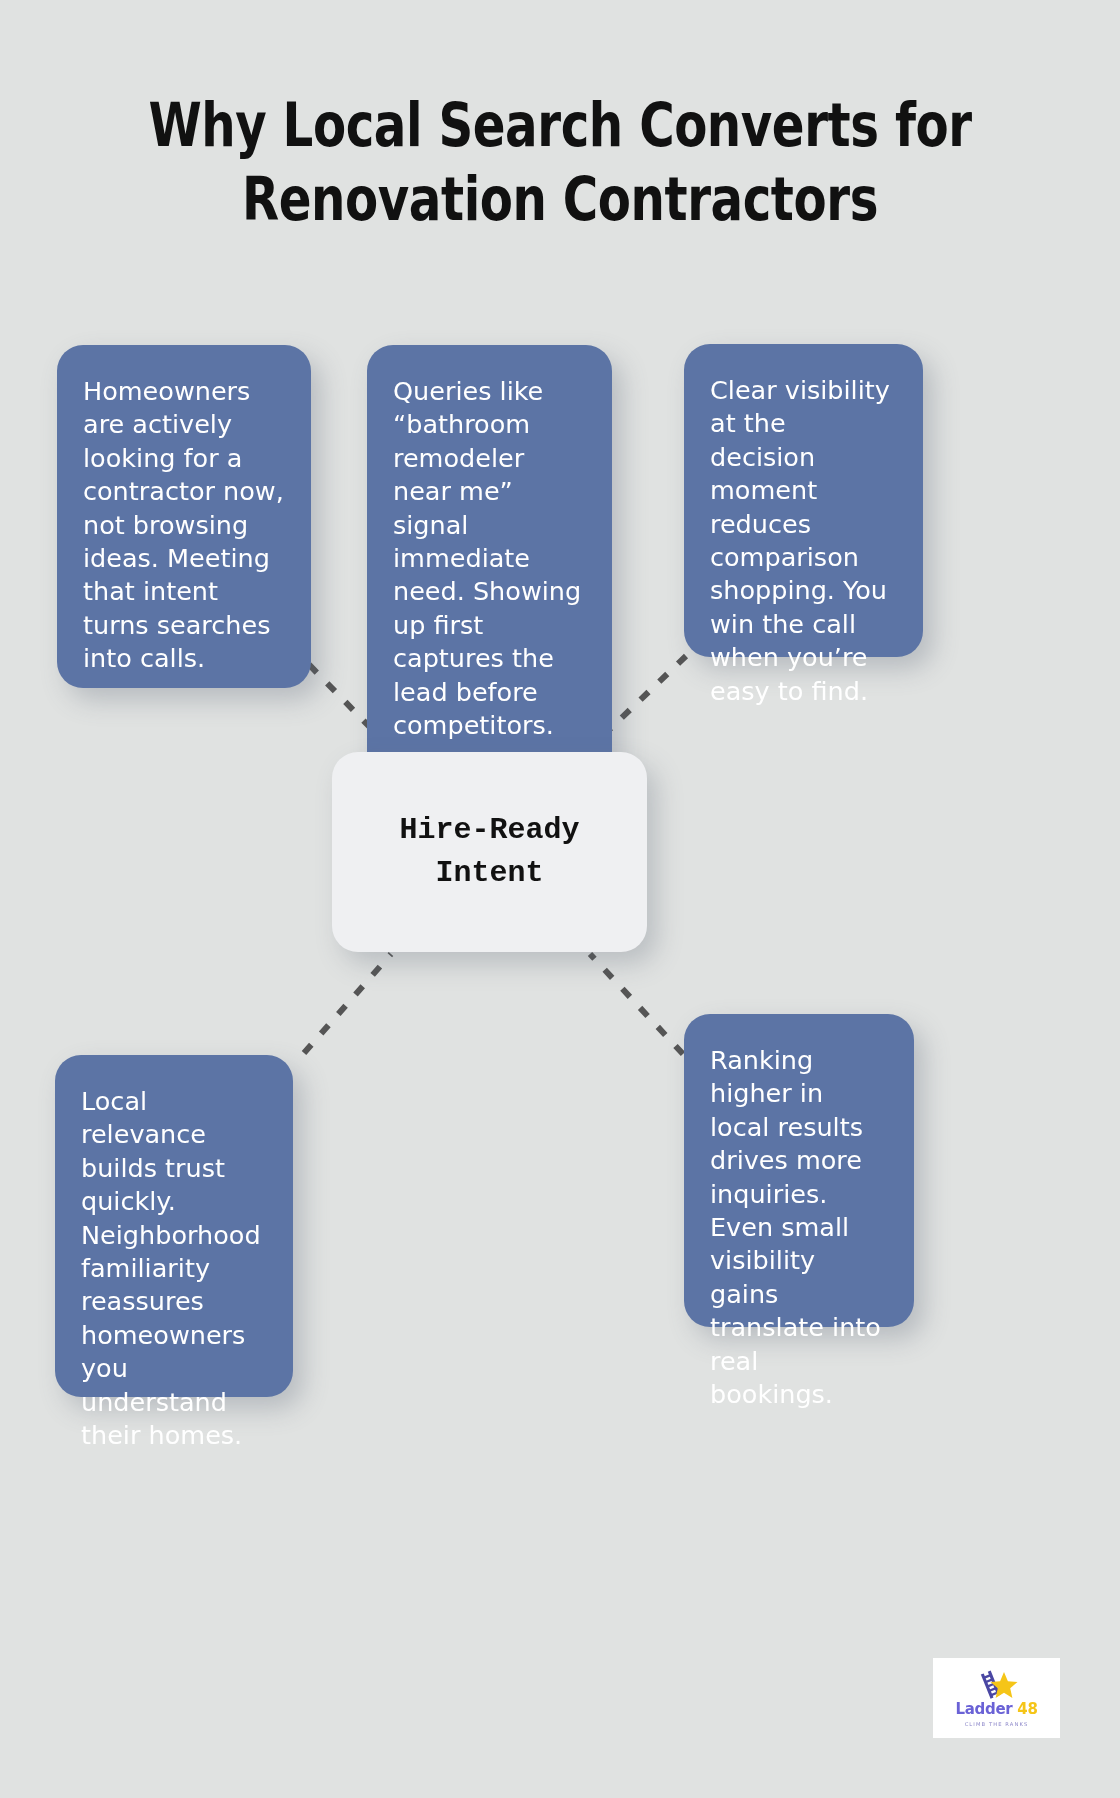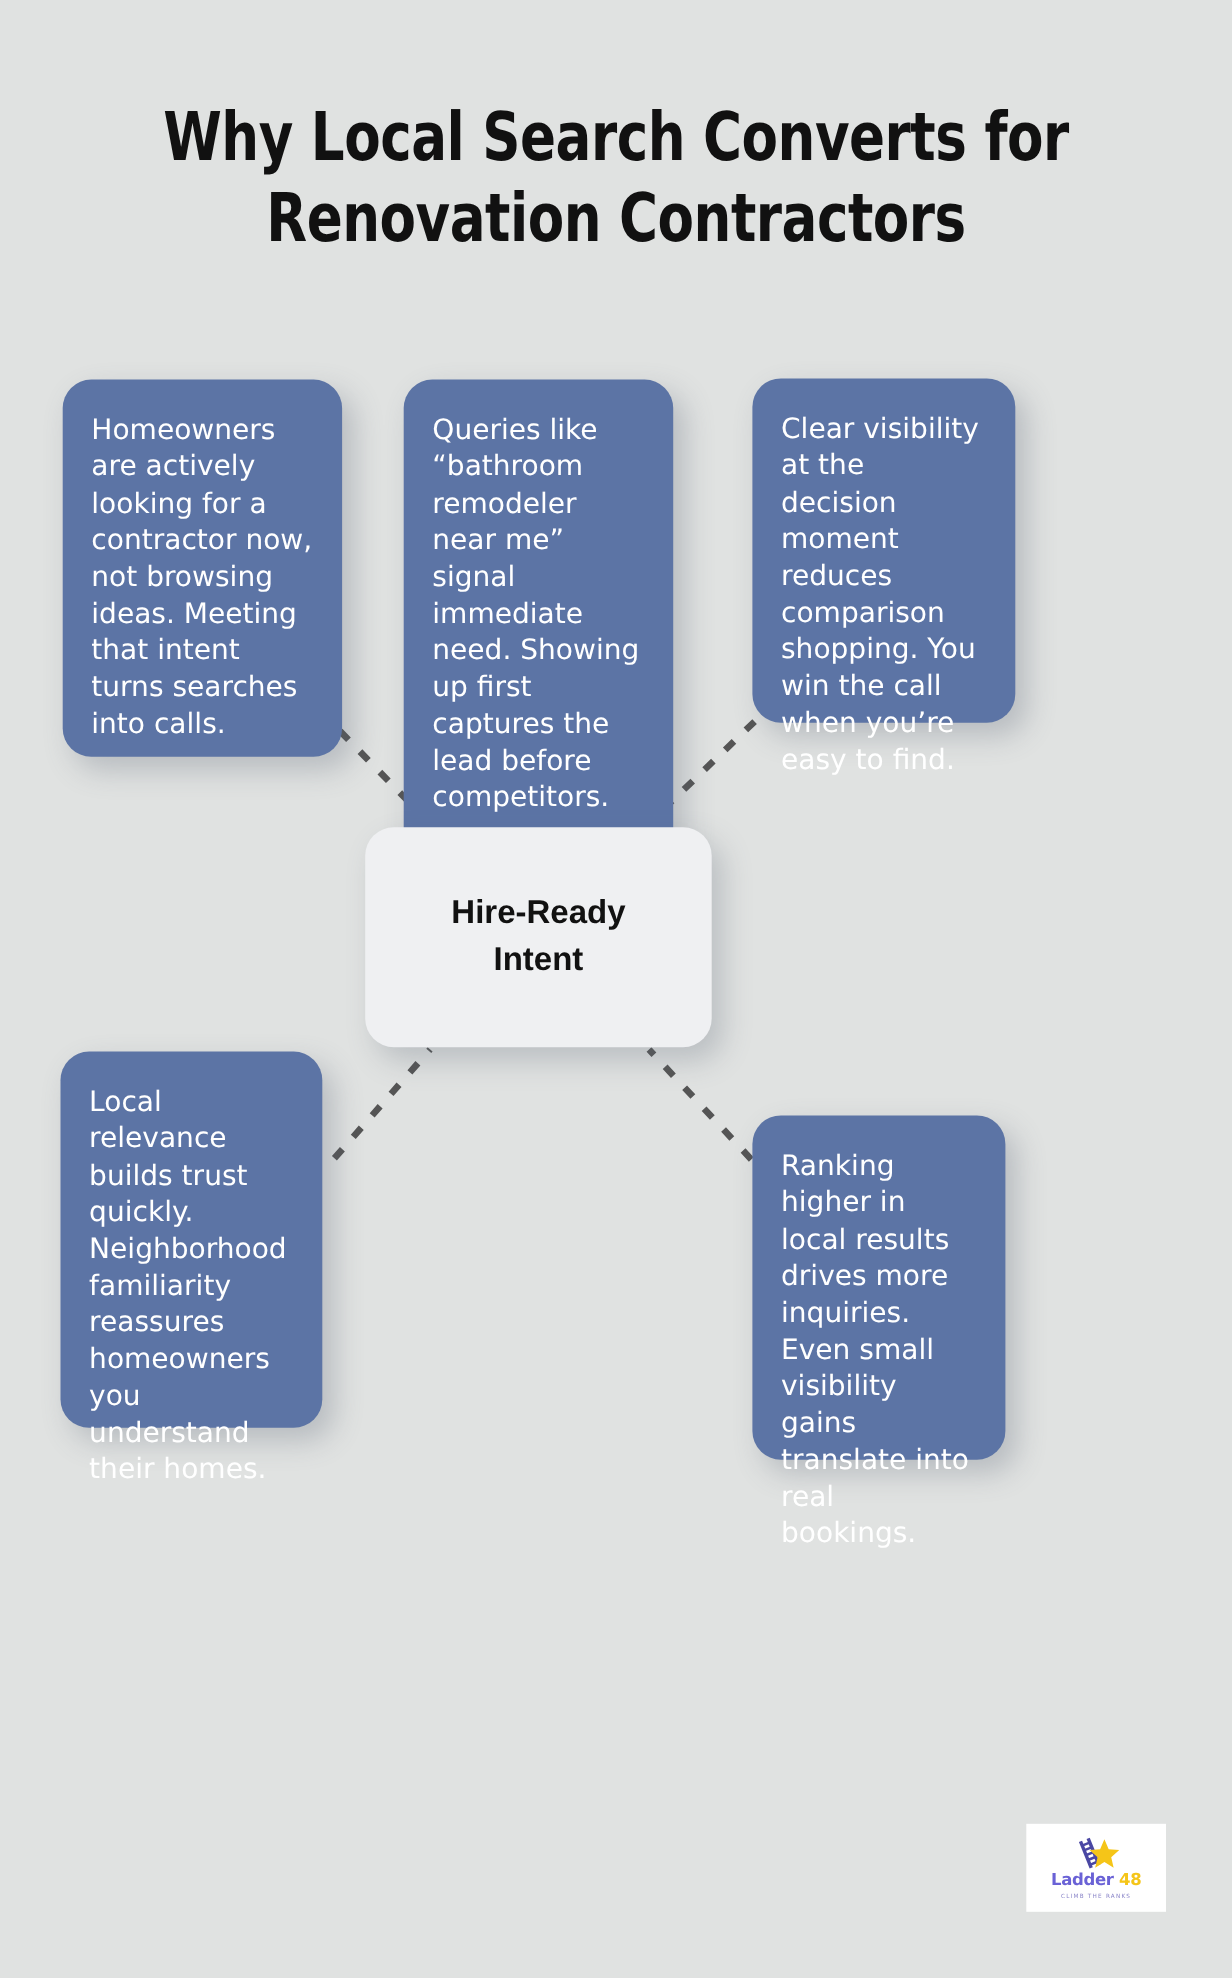--- a/index.html
+++ b/index.html
@@ -56,39 +56,39 @@
     font-weight: 400;
   }
   .card-text {
     display: block;
     white-space: pre-line;
   }
 
   #card-1 { left: 57px;  top: 345px;  width: 254px; height: 343px; }
   #card-2 { left: 367px; top: 345px;  width: 245px; height: 434px; }
   #card-3 { left: 684px; top: 344px;  width: 239px; height: 313px; }
-  #card-4 { left: 55px;  top: 956px; width: 238px; height: 342px; }
+  #card-4 { left: 55px;  top: 1055px; width: 238px; height: 342px; }
   #card-5 { left: 684px; top: 1014px; width: 230px; height: 313px; }
 
   
   #center-node {
     position: absolute;
     left: 332px;
     top: 752px;
     width: 315px;
     height: 200px;
     background: #eff0f2;
     border-radius: 26px;
     box-shadow: 10px 12px 26px rgba(90,100,115,0.28);
     display: flex;
     align-items: center;
     justify-content: center;
   }
   #center-node .center-label {
-    font-family: Liberation Sans, sans-serif;
+    font-family: Liberation Mono, monospace;
     font-weight: 700;
     font-size: 30px;
     line-height: 1.42;
     color: #111111;
     text-align: center;
     white-space: pre-line;
   }
 
   
   #logo-box {

